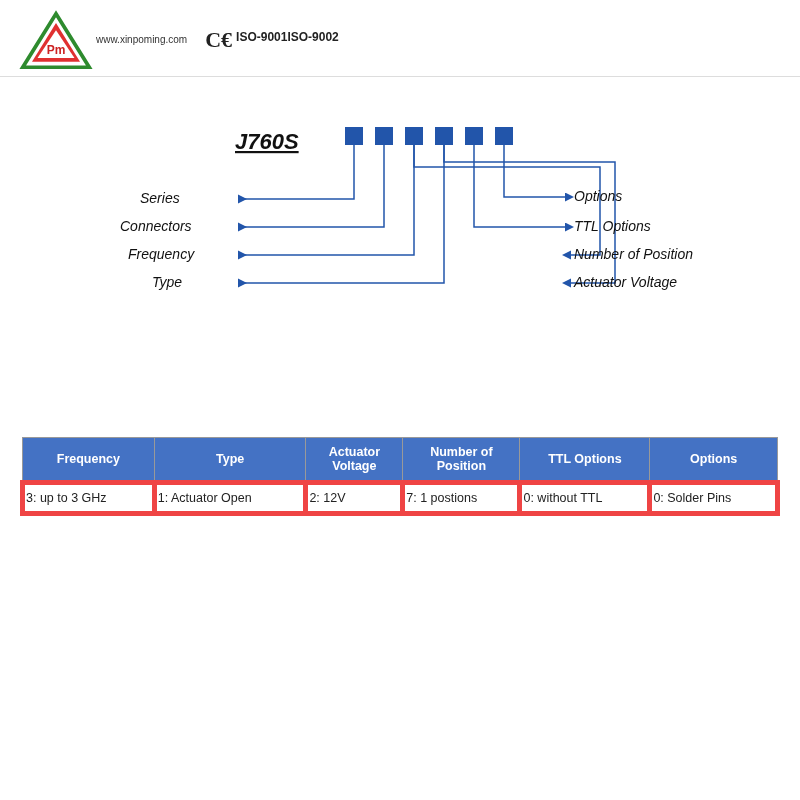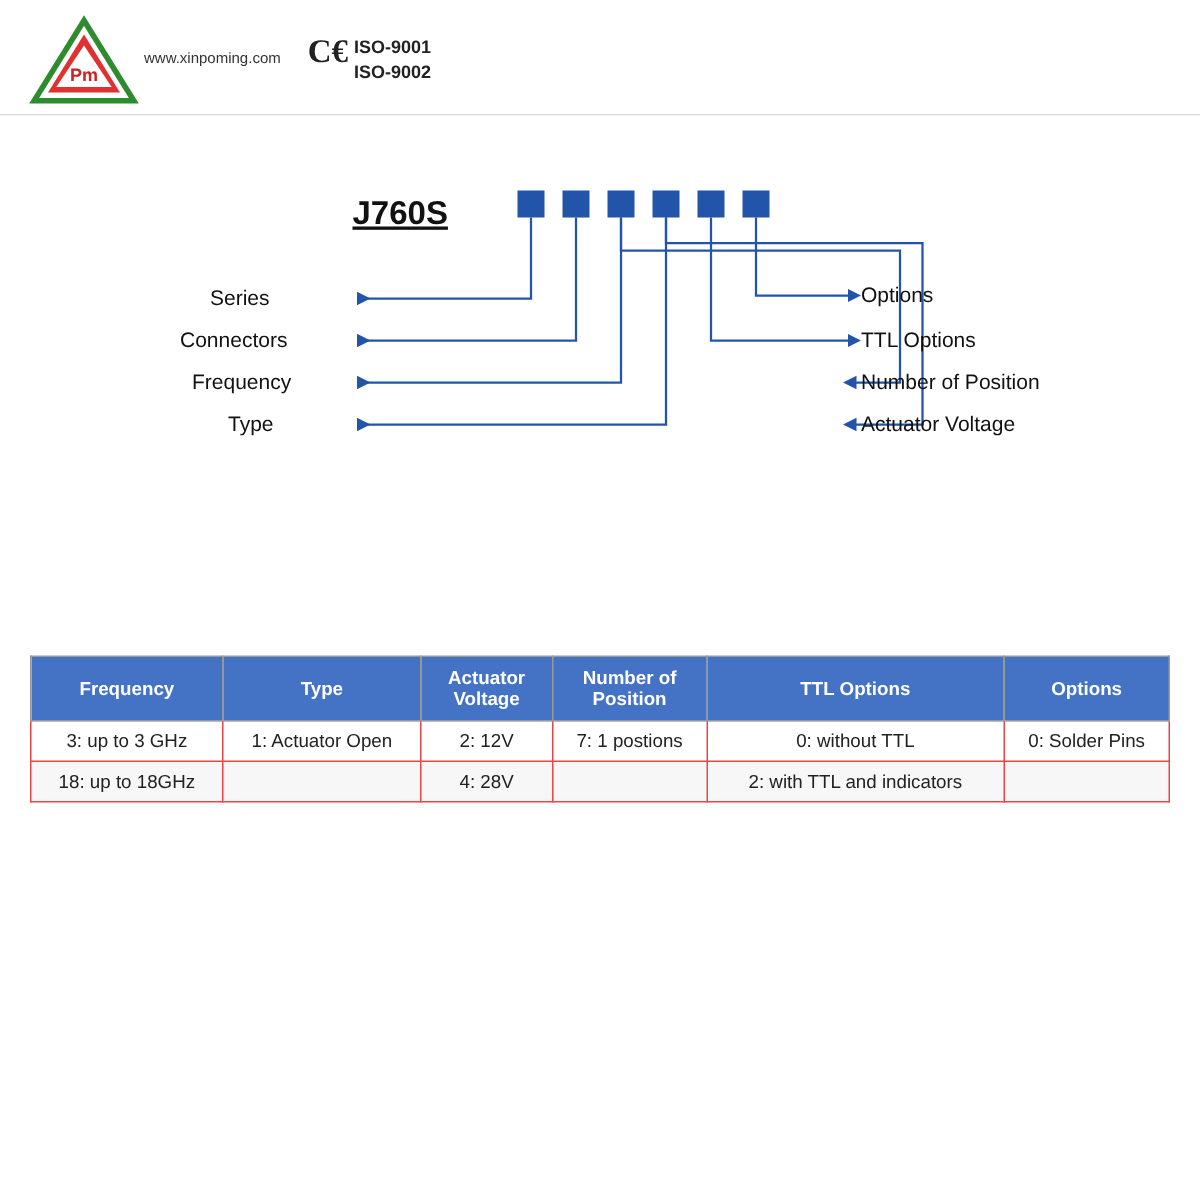--- a/index.html
+++ b/index.html
@@ -47,32 +47,32 @@
     }
     .ce-mark {
       font-size: 22px;
       font-weight: bold;
       color: #222;
       line-height: 1;
       font-family: serif;
     }
     .iso-texts {
       display: flex;
-      flex-direction: column;
       font-size: 12px;
       font-weight: bold;
       color: #222;
       line-height: 1.4;
     }
 
     
     .diagram-area {
       padding: 20px 40px 10px 40px;
       position: relative;
       height: 360px;
+      font-style: italic;
     }
 
     .diagram-svg {
       width: 100%;
       height: 340px;
     }
 
     
     .table-area {
       padding: 0 20px;
@@ -89,23 +89,22 @@
     thead th {
       border: 1px solid #999;
       padding: 7px 6px;
       text-align: center;
       font-weight: bold;
     }
     tbody tr {
       background: #fff;
     }
     tbody td {
-      border: 1px solid #ef4444;
+      border: 5px solid #ef4444;
       padding: 6px 1px;
-      text-align: center;
       vertical-align: middle;
     }
     tbody tr:nth-child(even) {
       background: #f7f7f7;
     }
   </style>
 </head>
 <body>
 
 <div class="header">
@@ -197,23 +196,15 @@
     </thead>
     <tbody id="table-body">
     <tr>
           <td>3: up to 3 GHz</td>
           <td>1: Actuator Open</td>
           <td>2: 12V</td>
           <td>7: 1 postions</td>
           <td>0: without TTL</td>
           <td>0: Solder Pins</td>
         </tr>
-        <tr>
-          <td>18: up to 18GHz</td>
-          <td></td>
-          <td>4: 28V</td>
-          <td></td>
-          <td>2: with TTL and indicators</td>
-          <td></td>
-        </tr>
       </tbody>
   </table>
 </div>
 
 </body></html>

